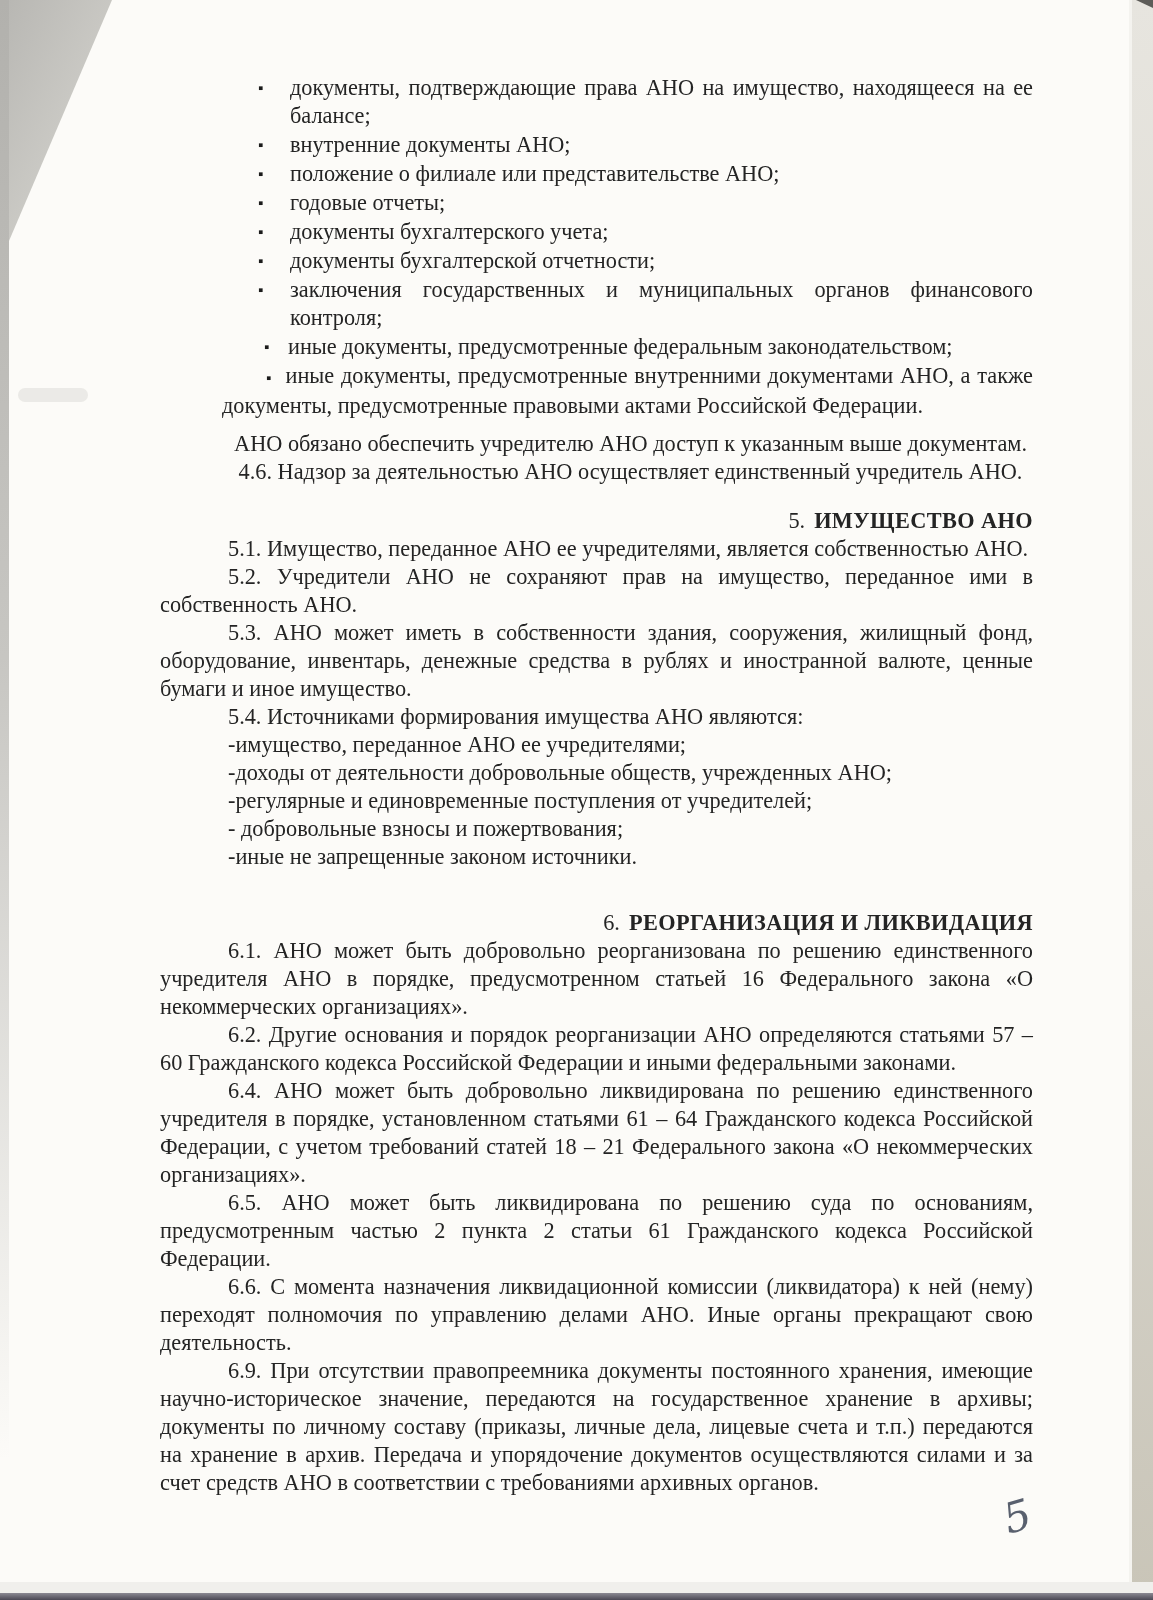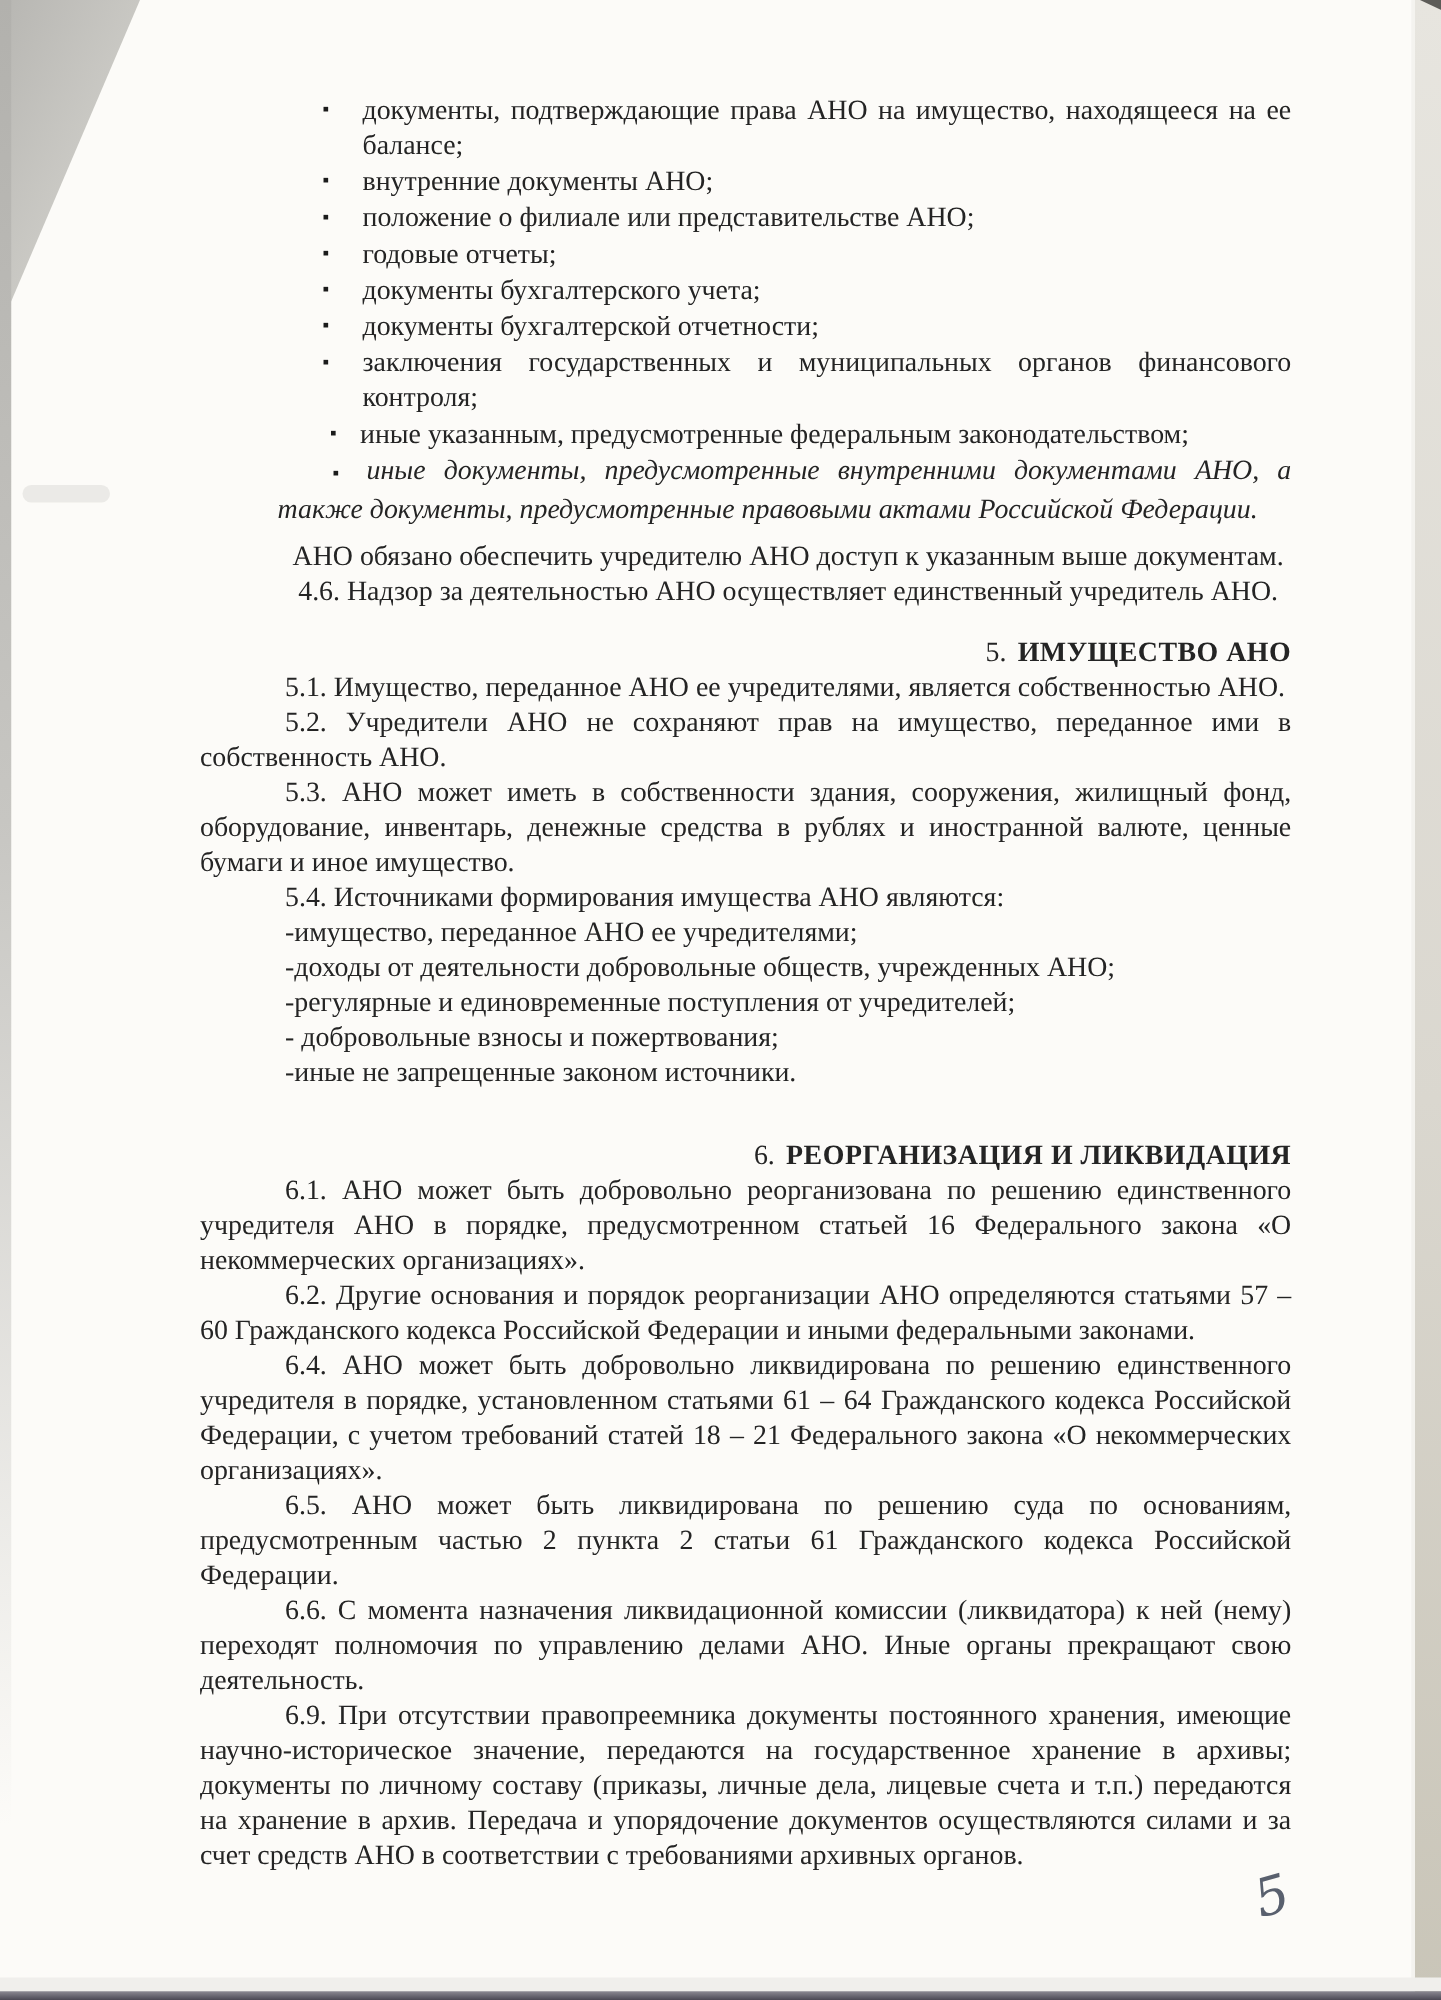--- a/index.html
+++ b/index.html
@@ -20,21 +20,21 @@
   .hnum{margin-right:9px;}
   .htitle{font-weight:bold;letter-spacing:.4px;}
   .gap-top{margin-top:8px;}
   
   .bitem{display:flex;margin:0 0 1px 98px;}
   .bitem .bmark{flex:0 0 32px;font-size:15px;line-height:28px;color:#1b1b1b;}
   .bitem .btext{flex:1;text-align:justify;}
   .bitem.narrow{margin-left:104px;}
   .bitem.narrow .bmark{flex:0 0 24px;}
   
-  .bpara{margin:0 0 0 62px;text-indent:44px;text-align:justify;font-style:italic;}
+  .bpara{margin:0 0 0 62px;text-indent:44px;text-align:justify;}
   .bpara .bmark{font-size:15px;color:#1b1b1b;margin-right:13px;}
   
   .dash-item{margin:0;text-indent:68px;text-align:left;}
   
   .fold-tl{position:absolute;left:0;top:0;width:122px;height:292px;
     background:linear-gradient(115deg,#b7b6b2,#cfcec9 60%);
     -webkit-clip-path:polygon(0 0,112px 0,0 262px);clip-path:polygon(0 0,112px 0,0 262px);}
   .edge-left{position:absolute;left:0;top:0;width:9px;height:1460px;
     background:linear-gradient(to bottom,#b2b1ad,#c7c6c2 45%,rgba(199,198,194,0) 100%);}
   .edge-right{position:absolute;right:0;top:0;width:21px;height:1600px;
@@ -92,21 +92,21 @@
       <div class="bitem">
         <span class="bmark">▪</span>
         <span class="btext">документы бухгалтерской отчетности;</span>
       </div>
       <div class="bitem">
         <span class="bmark">▪</span>
         <span class="btext">заключения государственных и муниципальных органов финансового контроля;</span>
       </div>
       <div class="bitem narrow">
         <span class="bmark">▪</span>
-        <span class="btext">иные указанным, предусмотренные федеральным законодательством;</span>
+        <span class="btext">иные документы, предусмотренные федеральным законодательством;</span>
       </div>
       <p class="bpara"><span class="bmark">▪</span><span>иные документы, предусмотренные внутренними документами АНО, а также документы, предусмотренные правовыми актами Российской Федерации.</span></p>
     </div>
 
     <p class="single gap-top" style="margin-top:10px">АНО обязано обеспечить учредителю АНО доступ к указанным выше документам.</p>
     <p class="single">4.6. Надзор за деятельностью АНО осуществляет единственный учредитель АНО.</p>
 
     <p class="heading"><span class="hnum">5.</span><span class="htitle">ИМУЩЕСТВО АНО</span></p>
     <p class="para">5.1. Имущество, переданное АНО ее учредителями, является собственностью АНО.</p>
     <p class="para">5.2. Учредители АНО не сохраняют прав на имущество, переданное ими в собственность АНО.</p>

